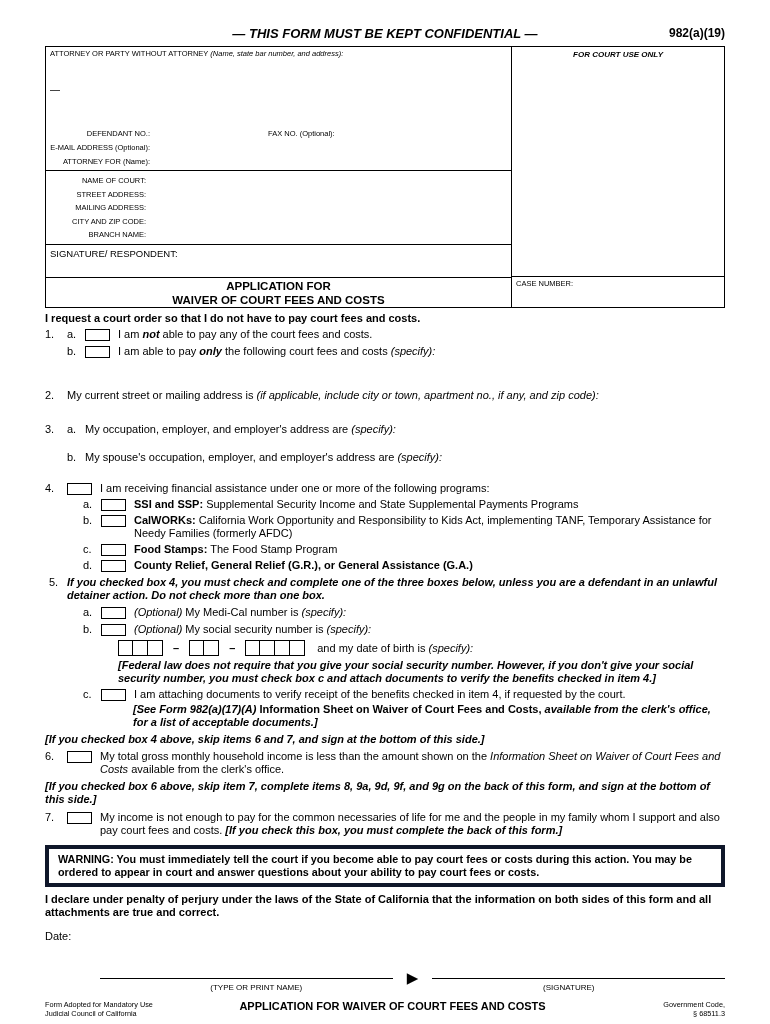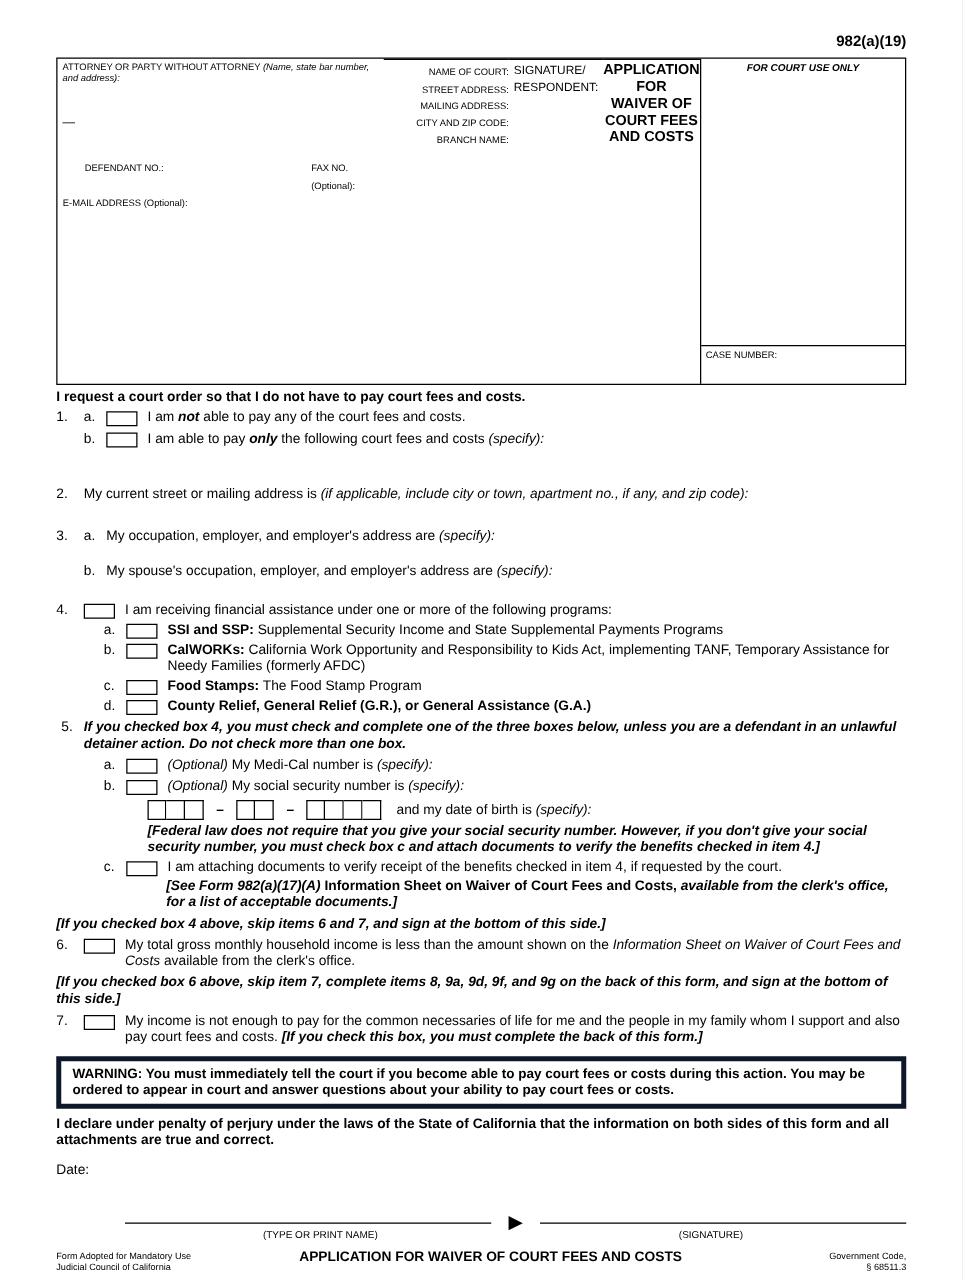--- a/index.html
+++ b/index.html
@@ -9,21 +9,21 @@
     width:770px; height:1024px; background:#fff; margin:0 auto;
     padding:26px 45px 6px 45px; position:relative; overflow:hidden;
   }
   
   .top-header { position:relative; height:18px; }
   .conf-title { display:block; text-align:center; font-size:13px; font-weight:bold; font-style:italic; }
   .form-number { position:absolute; right:0; top:0; font-size:12px; font-weight:bold; }
 
   
   .caption-box { display:flex; border:1px solid #000; height:262px; margin-top:2px; }
-  .caption-left { flex:1; border-right:1px solid #000; display:flex; flex-direction:row; }
+  .caption-left { flex:1; border-right:1px solid #000; display:flex; flex-direction:column; }
   .caption-right { width:212px; display:flex; flex-direction:column; }
 
   .tiny { font-size:7.5px; }
   .attorney-block { height:124px; padding:2px 4px 1px 4px; display:flex; flex-direction:column; }
   .fill-dash { font-size:10px; margin-top:26px; }
   .spacer { flex:1; }
   .lbl-row { display:flex; font-size:7.5px; line-height:14px; }
   .lbl-r { width:100px; text-align:right; }
   .fax-lbl { margin-left:118px; }
 
@@ -88,37 +88,41 @@
   .f-center { flex:1; text-align:center; }
   .f-title { font-size:11px; font-weight:bold; }
   .f-right { width:160px; font-size:7.3px; line-height:9px; text-align:right; }
 </style>
 </head>
 <body>
 
 <div class="page">
 
   <div class="top-header">
+    <span class="conf-title">— THIS FORM MUST BE KEPT CONFIDENTIAL —</span>
     <span class="form-number">982(a)(19)</span>
   </div>
 
   <div class="caption-box">
     <div class="caption-left">
 
       <div class="attorney-block">
         <div class="tiny"><span>ATTORNEY OR PARTY WITHOUT ATTORNEY </span><span class="it">(Name, state bar number, and address):</span></div>
         <div class="fill-dash">—</div>
         <div class="spacer"></div>
         <div class="lbl-row">
           <span class="lbl-r">DEFENDANT NO.:</span>
           <span class="fax-lbl">FAX NO. (Optional):</span>
         </div>
         <div class="lbl-row">
           <span class="lbl-r">E-MAIL ADDRESS (Optional):</span>
         </div>
+        <div class="lbl-row">
+          <span class="lbl-r">ATTORNEY FOR (Name):</span>
+        </div>
       </div>
 
       <div class="court-block">
         <div class="lbl-row">
             <span class="lbl-r">NAME OF COURT:</span>
           </div>
         <div class="lbl-row">
             <span class="lbl-r">STREET ADDRESS:</span>
           </div>
         <div class="lbl-row">

